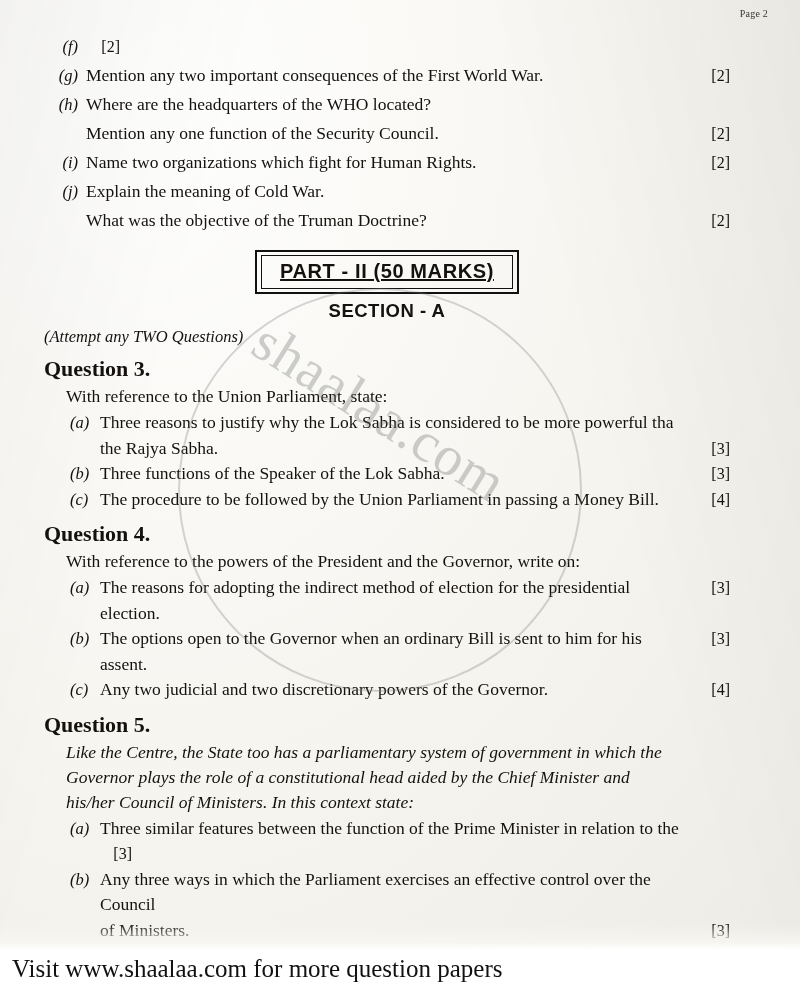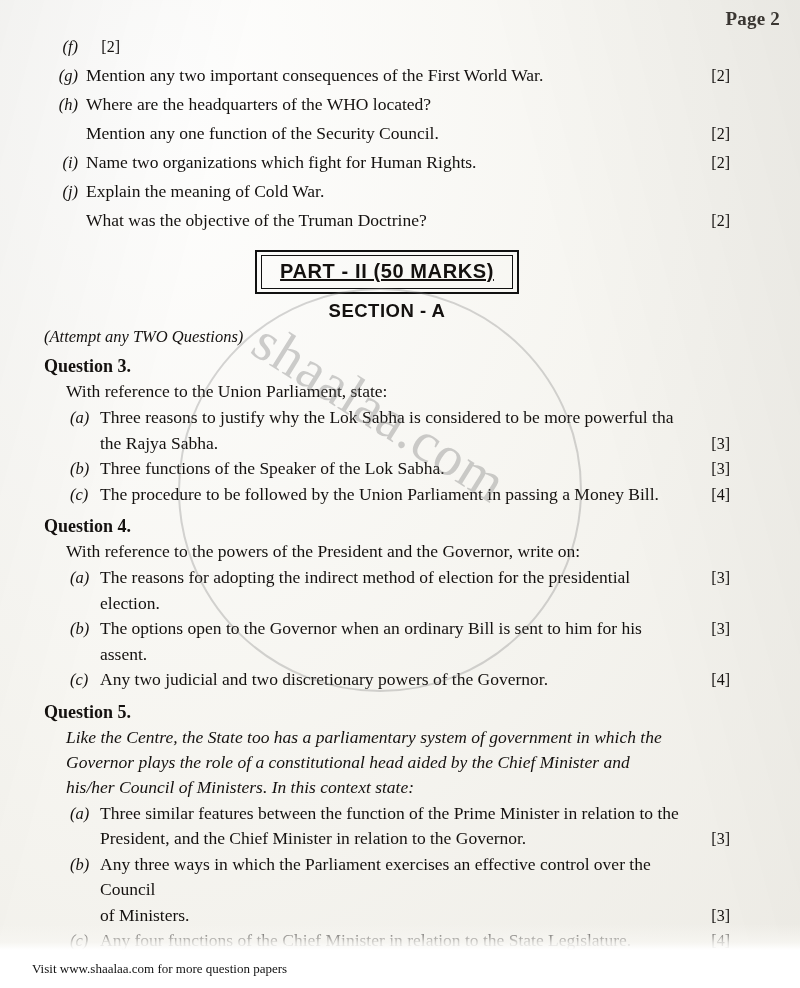--- a/index.html
+++ b/index.html
@@ -51,26 +51,25 @@
     transform: rotate(32deg);
     font-family: "Liberation Serif", serif;
     font-size: 56px;
     letter-spacing: 1px;
     color: rgba(110,110,110,0.33);
     pointer-events: none;
     white-space: nowrap;
   }
   .page-num {
     position: absolute;
-    right: 20px;
+    right: 32px;
     top: 8px;
-    font-size: 19px;
+    font-size: 10px;
     color: #3a3632;
     letter-spacing: .2px;
-    font-weight: bold;
   }
   .content {
     position: absolute;
     left: 0; right: 0; top: 34px;
     padding: 0 70px 0 44px;
   }
   .qline {
     display: flex;
     align-items: baseline;
     font-size: 17.5px;
@@ -123,21 +122,21 @@
     margin-top: 4px;
   }
   .section-sub {
     text-align: left;
     font-style: italic;
     font-size: 16.5px;
     margin-top: 5px;
     margin-bottom: 8px;
   }
   .question-title {
-    font-size: 18px;
+    font-size: 22px;
     font-weight: 600;
     margin-top: 9px;
     margin-bottom: 2px;
   }
   .question-intro {
     font-size: 17.5px;
     line-height: 25px;
     padding-left: 22px;
     padding-right: 10px;
     margin-bottom: 1px;
@@ -173,23 +172,23 @@
   .footer-bar {
     position: absolute;
     left: 0; right: 0; bottom: 0;
     height: 38px;
     background: #ffffff;
     display: flex;
     align-items: center;
   }
   .footer-text {
     font-family: "Liberation Serif", serif;
-    font-size: 13px;
+    font-size: 25px;
     color: #111;
-    padding-left: 32px;
+    padding-left: 12px;
   }
   .fade-bottom {
     position: absolute;
     left: 0; right: 0; bottom: 38px; height: 26px;
     background: linear-gradient(to bottom, rgba(247,246,242,0) 0%, rgba(247,246,242,0.85) 70%, rgba(255,255,255,1) 100%);
     pointer-events: none;
   }
 </style>
 </head>
 <body>
@@ -293,21 +292,20 @@
 
     <div class="question-title">Question 5.</div>
     <div class="question-intro wide">Like the Centre, the State too has a parliamentary system of government in which the Governor plays the role of a constitutional head aided by the Chief Minister and his/her Council of Ministers. In this context state:</div>
     <div class="items">
       <div class="item">
         <span class="ilabel">(a)</span>
         <span class="itext">Three similar features between the function of the Prime Minister in relation to the</span>
         <span class="imarks"></span>
       </div>
       <div class="cont-row">
-        <span class="ctext">President, and the Chief Minister in relation to the Governor.</span>
         <span class="cmarks">[3]</span>
       </div>
       <div class="item">
         <span class="ilabel">(b)</span>
         <span class="itext">Any three ways in which the Parliament exercises an effective control over the Council</span>
         <span class="imarks"></span>
       </div>
       <div class="cont-row">
         <span class="ctext">of Ministers.</span>
         <span class="cmarks">[3]</span>

